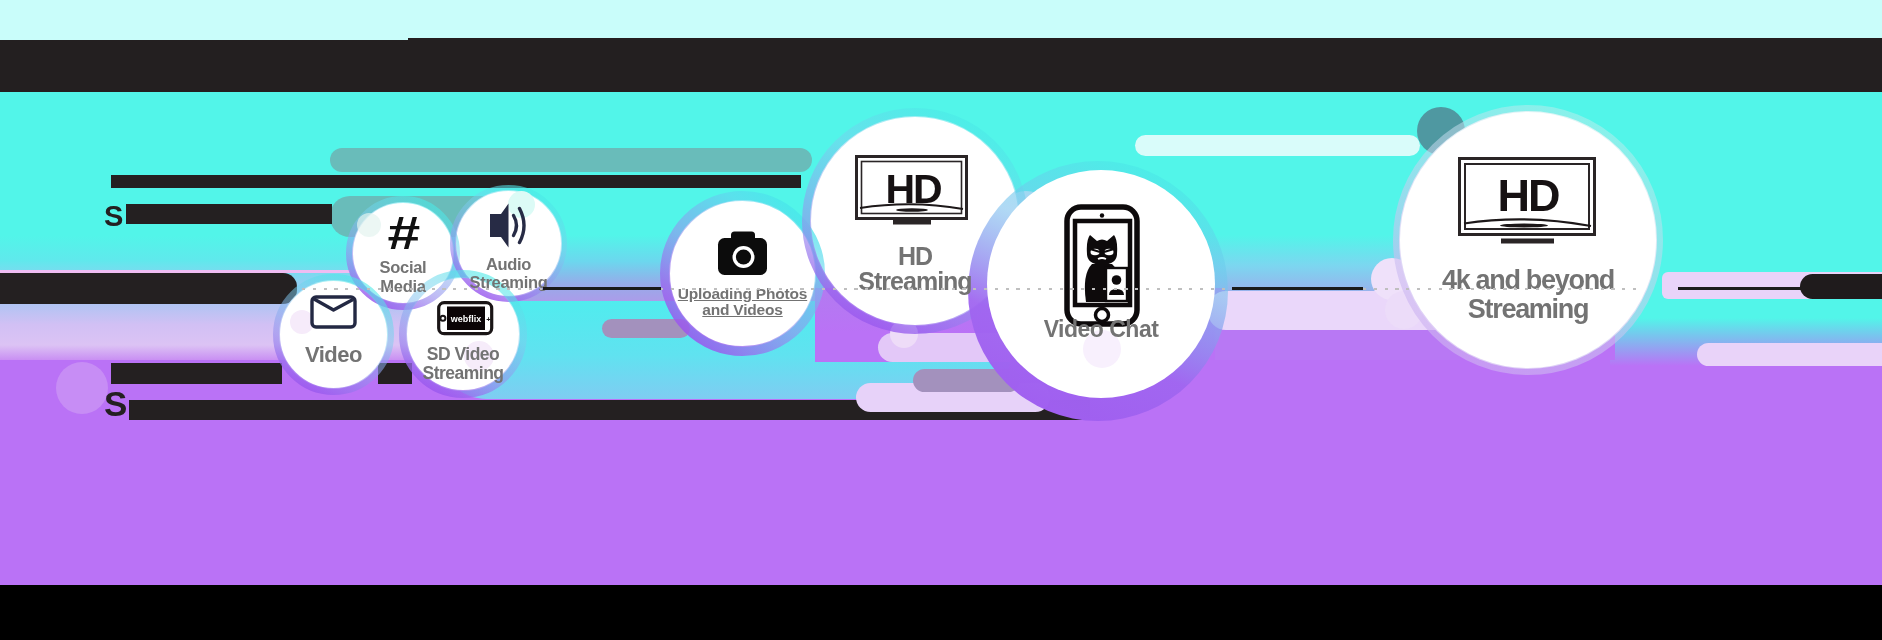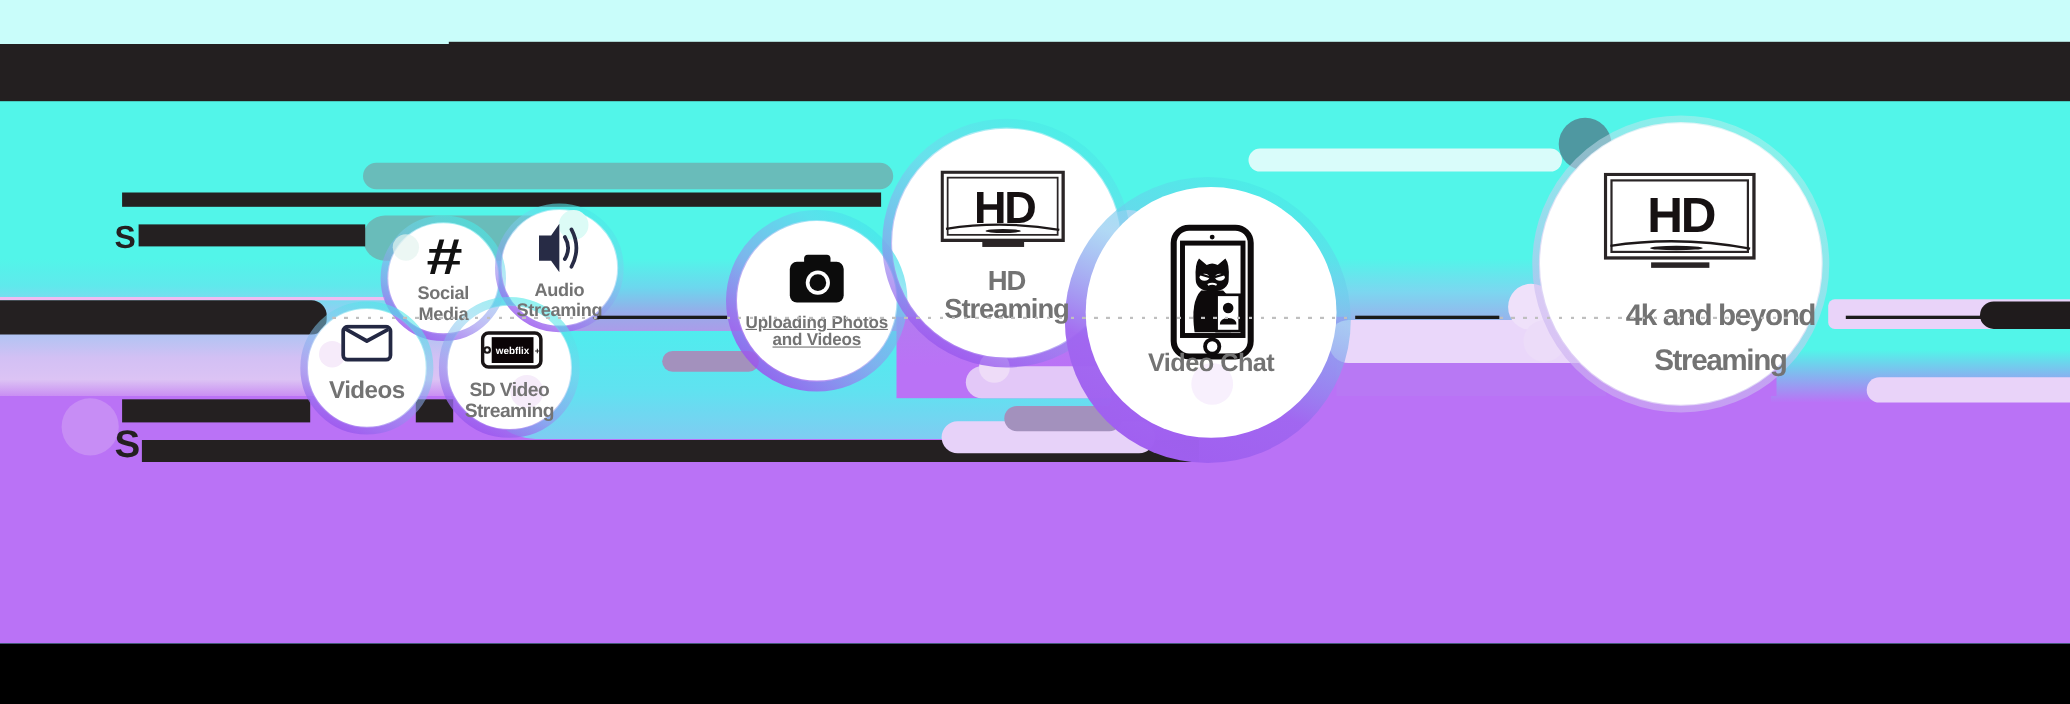--- a/index.html
+++ b/index.html
@@ -127,21 +127,21 @@
   <polygon points="0,11 11,11 18.5,0.5 18.5,44.5 11,34 0,34" fill="#272b45"></polygon>
   <path d="M23.5,12.5 Q29.5,22.5 23.5,32.5" stroke="#272b45" stroke-width="3.4" fill="none" stroke-linecap="round"></path>
   <path d="M29.5,5.5 Q38.5,22.5 29.5,39.5" stroke="#272b45" stroke-width="3.4" fill="none" stroke-linecap="round"></path>
 </svg>
 <div class="lbl" style="left:451px;top:256px;width:115px;font-size:16.5px;line-height:17.5px;letter-spacing:-0.3px;">Audio<br>Streaming</div>
 
 <svg class="abs" style="left:310px;top:295px;" width="48" height="35" viewBox="0 0 48 35">
   <rect x="2" y="2" width="43" height="30" rx="4" stroke="#232843" stroke-width="3.4" fill="none"></rect>
   <path d="M4,4 L23.5,15 L43,4.5" stroke="#232843" stroke-width="3.4" fill="none" stroke-linejoin="round"></path>
 </svg>
-<div class="lbl" style="left:279px;top:342px;width:109px;font-size:22px;letter-spacing:-0.5px;">Videos</div>
+<div class="lbl" style="left:279px;top:342px;width:109px;font-size:22px;letter-spacing:-0.5px;">Video</div>
 
 <svg class="abs" style="left:437px;top:301px;" width="58" height="36" viewBox="0 0 58 36">
   <rect x="1.7" y="1.7" width="53" height="31" rx="5.5" stroke="#1a1516" stroke-width="3.2" fill="#fff"></rect>
   <rect x="10" y="5.5" width="38" height="23.5" fill="#0b0406"></rect>
   <text x="29" y="20.5" font-size="9" font-weight="bold" fill="#fff" text-anchor="middle" font-family="Liberation Sans,sans-serif">webflix</text>
   <circle cx="5.9" cy="17.2" r="2.5" stroke="#1a1516" stroke-width="2" fill="#fff"></circle>
   <text x="51.5" y="20.5" font-size="8" font-weight="bold" fill="#1a1516" text-anchor="middle" font-family="Liberation Sans,sans-serif">+</text>
 </svg>
 <div class="lbl" style="left:400px;top:345px;width:126px;font-size:17.5px;line-height:18.5px;letter-spacing:-0.5px;">SD Video<br>Streaming</div>
 
@@ -182,21 +182,21 @@
 <div class="lbl" style="left:987px;top:316px;width:228px;font-size:23px;letter-spacing:-0.5px;">Video Chat</div>
 
 <svg class="abs" style="left:1458px;top:157px;" width="140" height="88" viewBox="0 0 140 88">
   <rect x="1.5" y="1.5" width="135" height="76" stroke="#2a2526" stroke-width="3" fill="none"></rect>
   <rect x="7" y="7" width="124" height="65" stroke="#2a2526" stroke-width="2" fill="none"></rect>
   <path d="M6,66.5 Q68,57 133,69" stroke="#1d1819" stroke-width="2.2" fill="none"></path>
   <ellipse cx="66" cy="68.5" rx="24" ry="2" fill="#1d1819"></ellipse>
   <rect x="43" y="81.5" width="53" height="5" fill="#2a2526"></rect>
   <text x="70" y="54" font-size="45" font-weight="bold" fill="#161112" text-anchor="middle" letter-spacing="-2" font-family="Liberation Sans,sans-serif">HD</text>
 </svg>
-<div class="lbl" style="left:1435px;top:266px;width:258px;font-size:27px;line-height:41px;letter-spacing:-1.3px;">4k and beyond<br>Streaming</div>
+<div class="lbl" style="left:1399px;top:266px;width:258px;font-size:27px;line-height:29px;letter-spacing:-1.3px;">4k and beyond<br>Streaming</div>
 
 <div class="abs" style="left:302px;top:287.5px;width:240px;height:2.6px;background:repeating-linear-gradient(90deg,#bfbfbf 0 3.2px,transparent 3.2px 10.8px);"></div>
 <div class="abs" style="left:660px;top:287.5px;width:572px;height:2.6px;background:repeating-linear-gradient(90deg,#bfbfbf 0 3.2px,transparent 3.2px 10.8px);"></div>
 <div class="abs" style="left:1363px;top:287.5px;width:280px;height:2.6px;background:repeating-linear-gradient(90deg,#bfbfbf 0 3.2px,transparent 3.2px 10.8px);"></div>
 
 <div class="abs" style="left:543px;top:287px;width:118px;height:3px;background:#1a1a1a;"></div>
 <div class="abs" style="left:1232px;top:287px;width:131px;height:3px;background:#1a1a1a;"></div>
 
 <div class="abs" style="left:0;top:585px;width:1882px;height:55px;background:#000;"></div>
 

